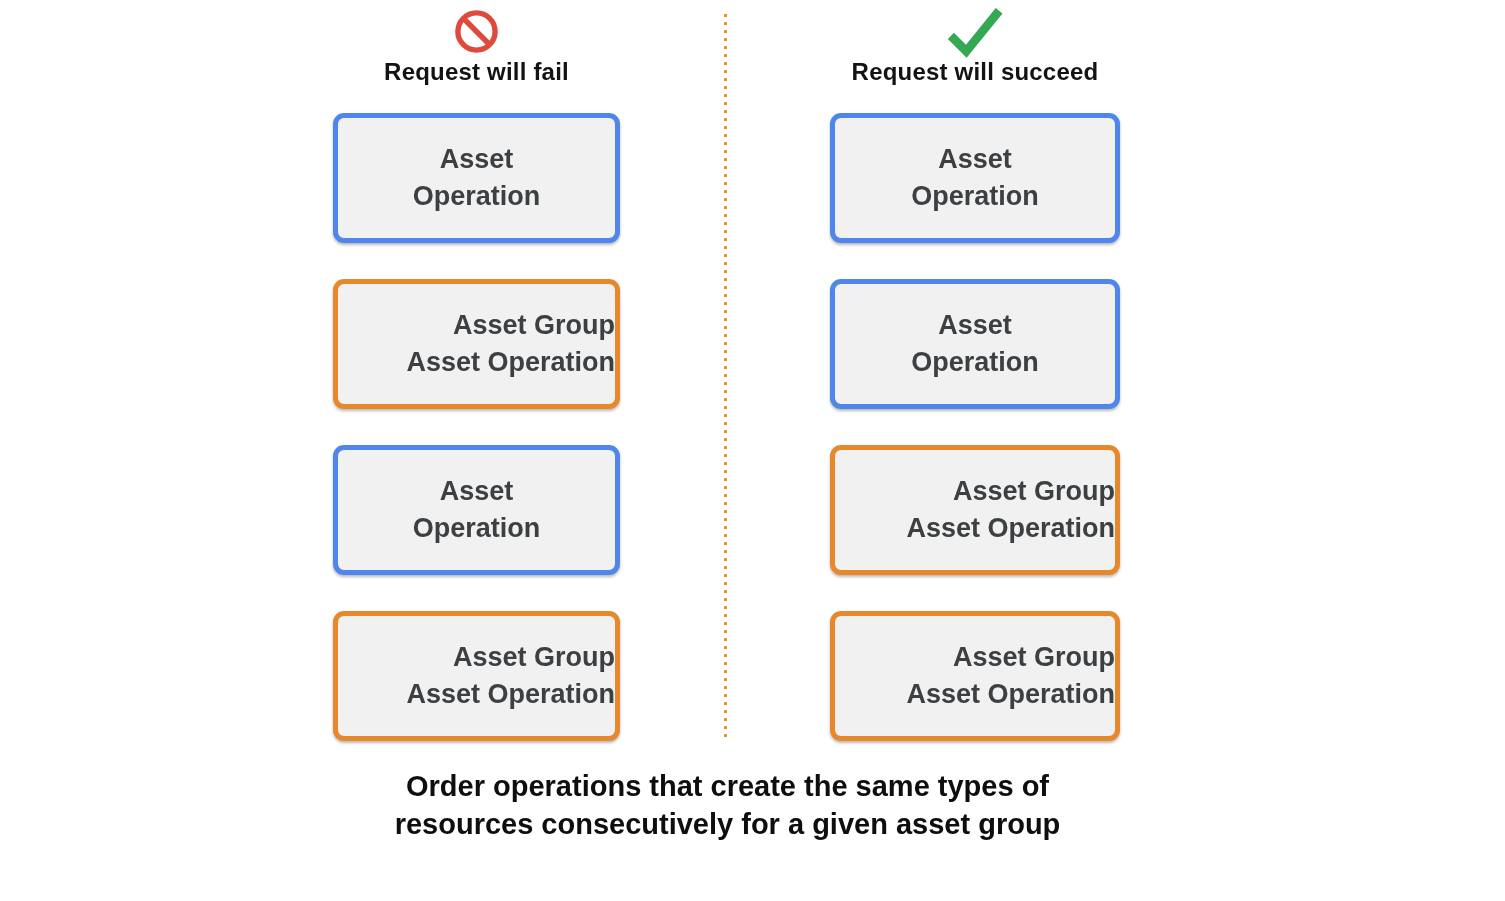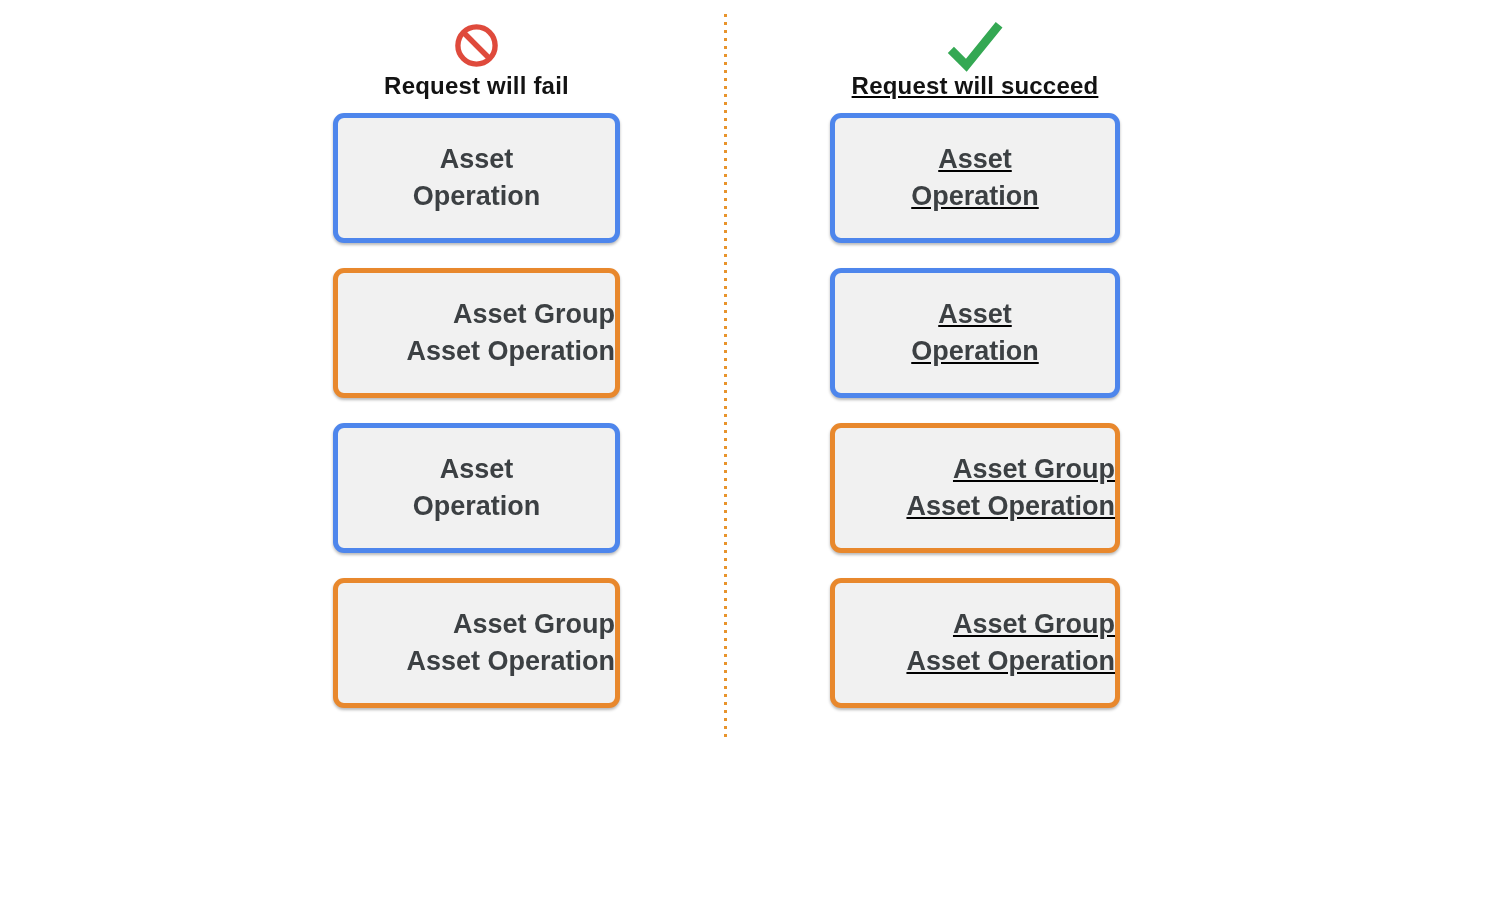--- a/index.html
+++ b/index.html
@@ -13,47 +13,47 @@
     overflow: hidden;
   }
   .col {
     position: absolute;
     top: 0;
     display: flex;
     flex-direction: column;
     align-items: center;
   }
   .col-fail    { left: 333px; width: 287px; }
-  .col-succeed { left: 830px; width: 290px; text-decoration: underline; }
+  .col-succeed { left: 830px; width: 290px; }
   .col-header {
     height: 113px;
     display: flex;
     flex-direction: column;
     align-items: center;
     justify-content: flex-start;
-    padding-top: 19px;
+    padding-top: 5px;
   }
   .header-icon {
     height: 52px;
     display: flex;
     align-items: center;
     justify-content: center;
   }
   .col-title {
     font-size: 24px;
     font-weight: 700;
     color: #131313;
     letter-spacing: 0.2px;
     white-space: nowrap;
     margin-top: 1px;
   }
   .boxes {
     display: flex;
     flex-direction: column;
-    gap: 25px;
+    gap: 36px;
     width: 100%;
     border-radius: 26px;
   }
   .box {
     width: 100%;
     height: 130px;
     background: #f1f1f1;
     border-radius: 11px;
     border: 5px solid transparent;
     box-shadow: 0 2px 3px rgba(0,0,0,0.28);
@@ -155,14 +155,18 @@
         <div class="box-line">Asset Group</div>
         <div class="box-line">Asset Operation</div>
       </div>
       <div class="box orange">
         <div class="box-line">Asset Group</div>
         <div class="box-line">Asset Operation</div>
       </div>
     </div>
   </div>
 
+  <div class="caption">
+    <div>Order operations that create the same types of</div>
+    <div>resources consecutively for a given asset group</div>
+  </div>
 
 </div>
 
 </body></html>

